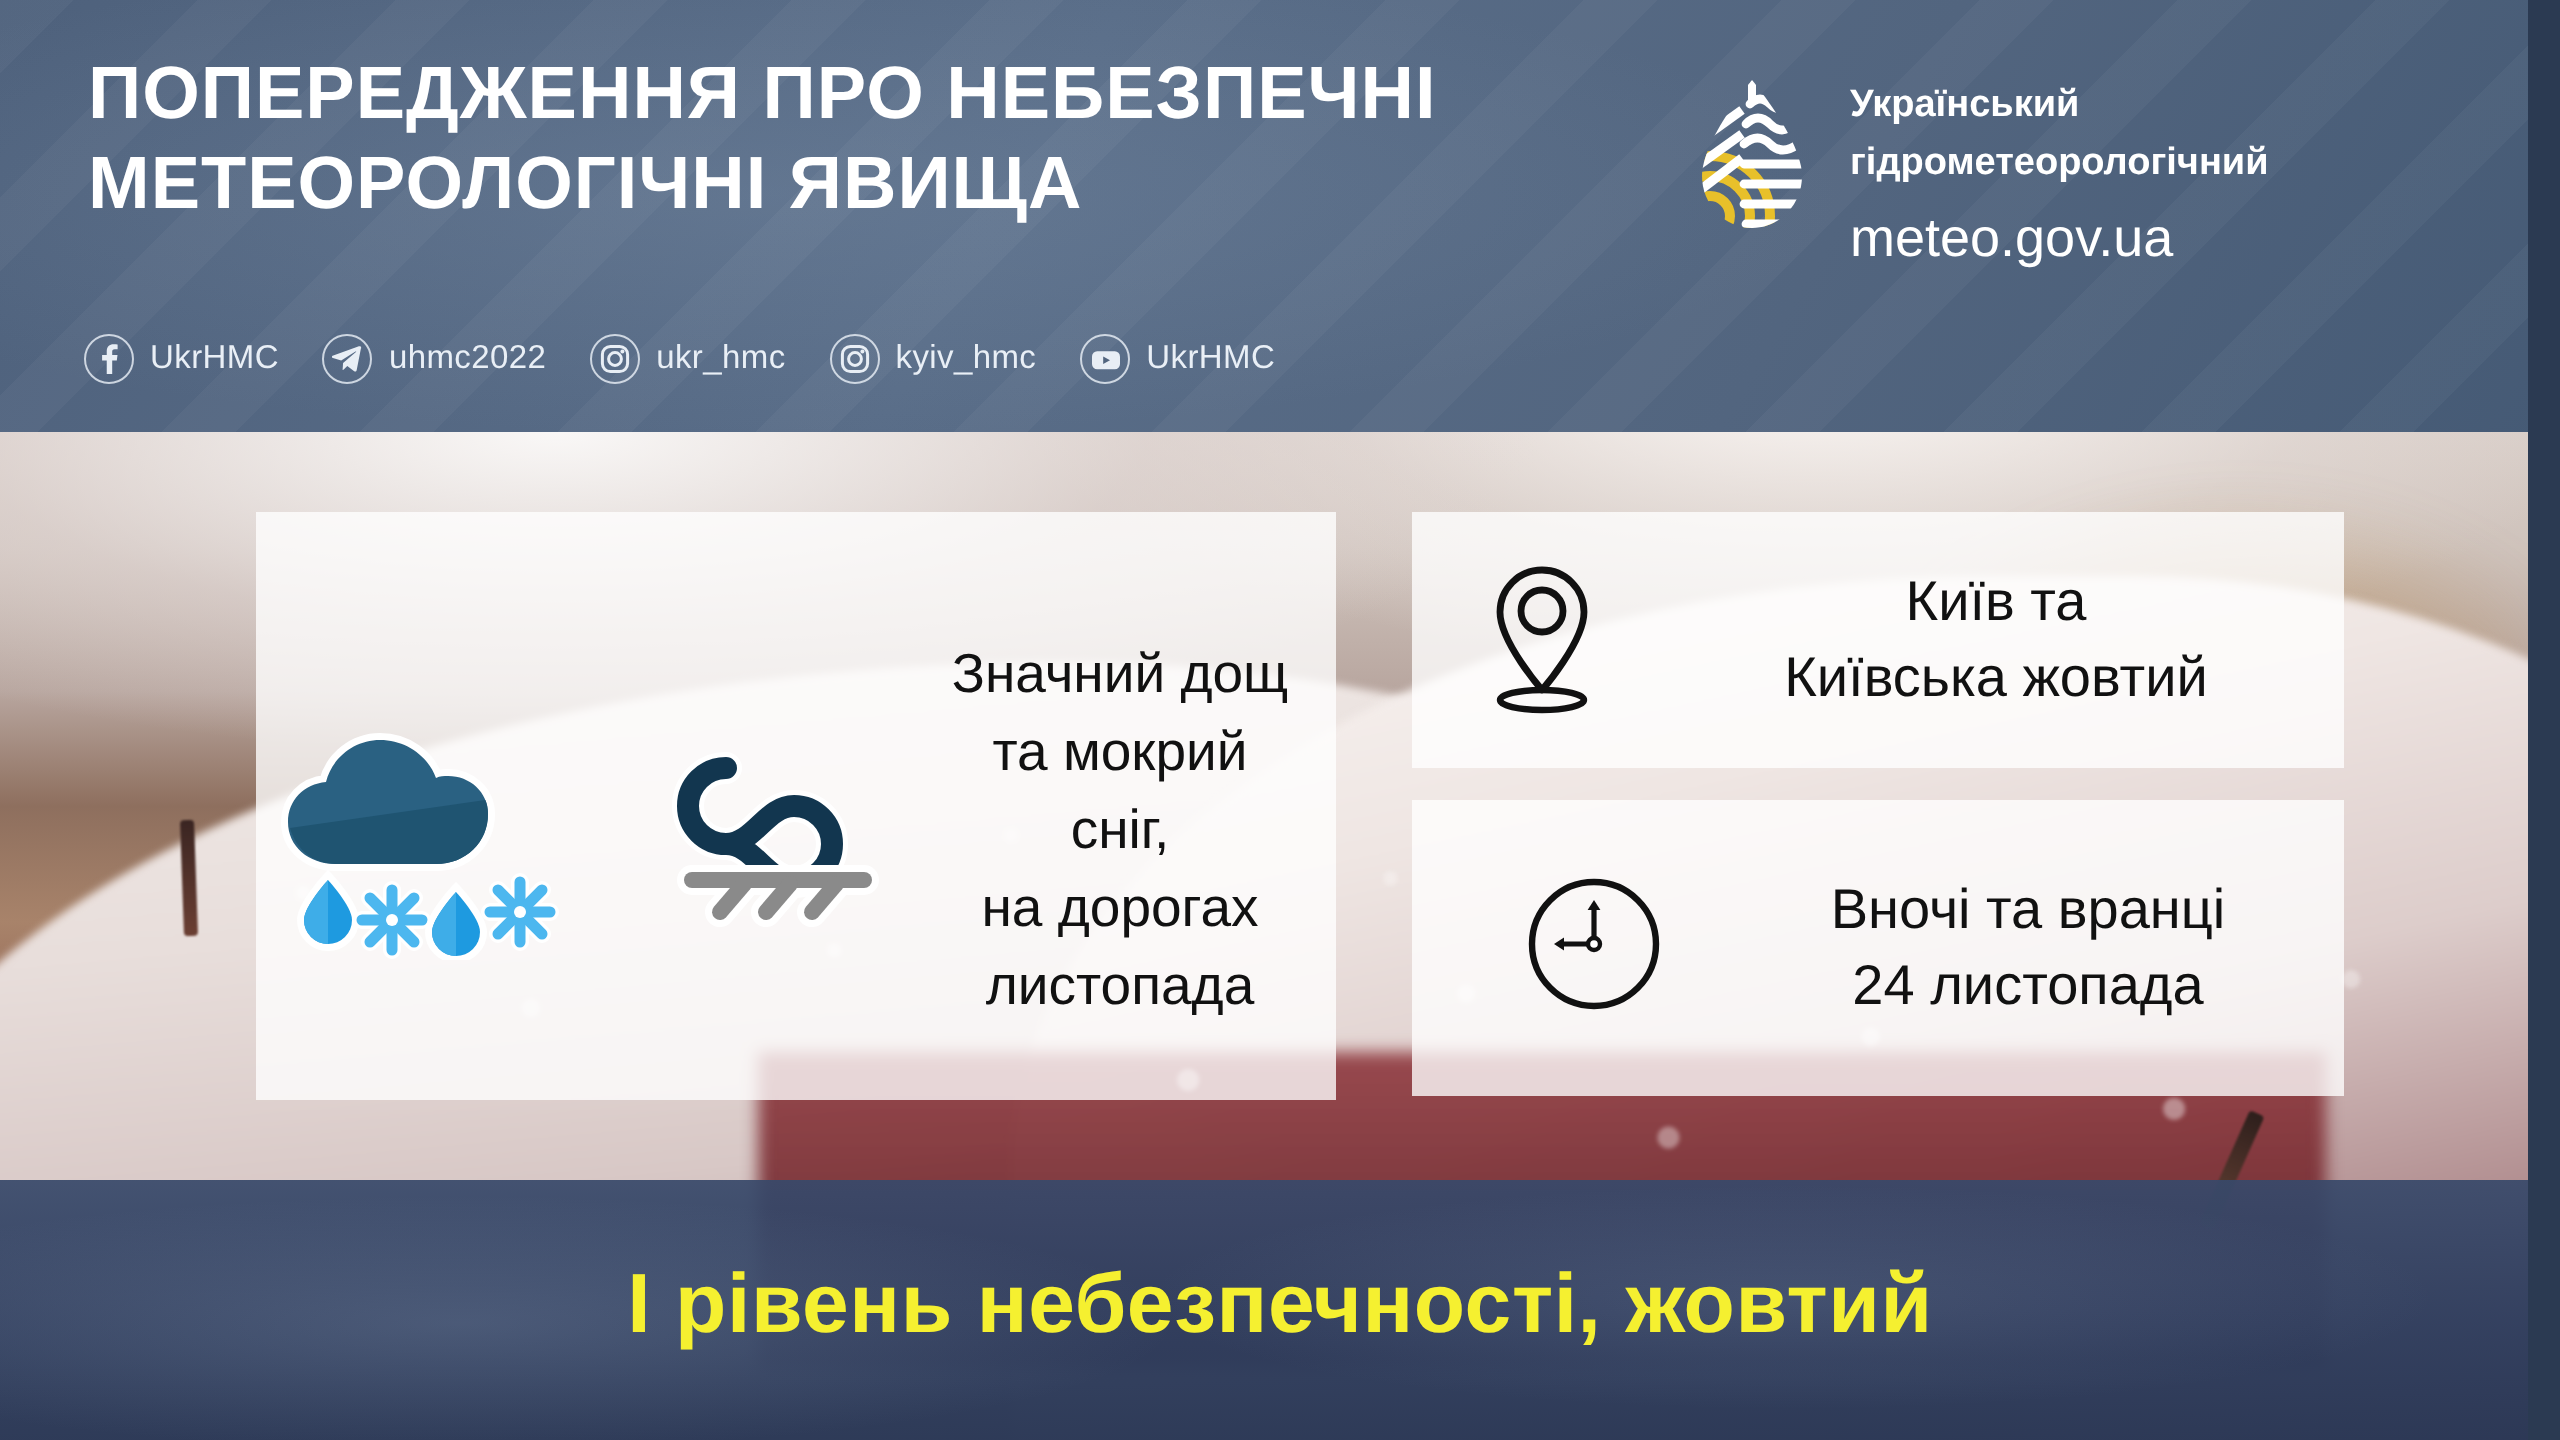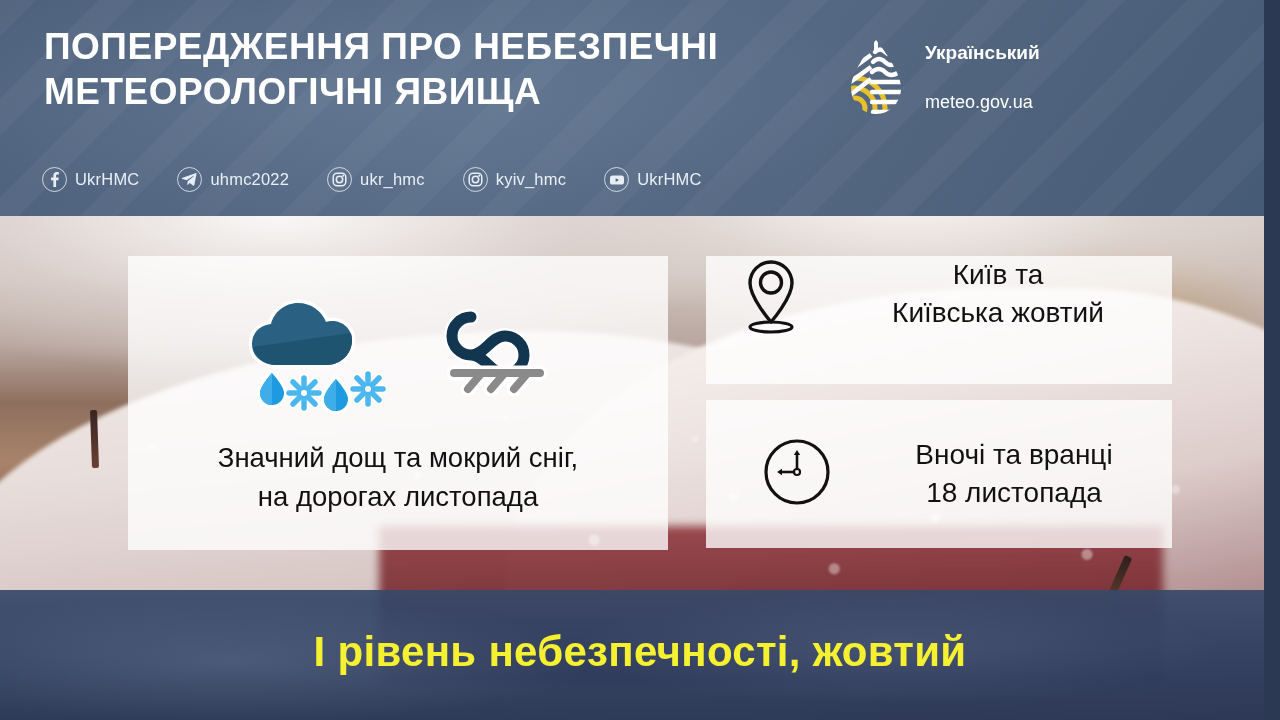--- a/index.html
+++ b/index.html
@@ -86,48 +86,48 @@
       radial-gradient(ellipse 60% 80% at 30% 45%, rgba(120,140,165,.35), rgba(120,140,165,0) 70%),
       linear-gradient(120deg,#4e617c 0%, #596d88 40%, #52657f 70%, #455a75 100%);
   }
   .hdr-title {
     position:absolute; left:44px; top:24px; width:780px;
     color:#fff; font-weight:bold; font-size:37px; line-height:45px;
     letter-spacing:.5px; text-transform:uppercase;
   }
   .hdr-title .l2 { display:block; }
 
-  .socials { position:absolute; left:42px; top:167px; display:flex; align-items:center; gap:16px; }
+  .socials { position:absolute; left:42px; top:167px; display:flex; align-items:center; gap:0; }
   .soc { display:flex; align-items:center; gap:8px; margin-right:22px; }
   .soc-ic {
     width:25px; height:25px; border-radius:50%; border:1.6px solid rgba(232,238,245,.82);
     display:flex; align-items:center; justify-content:center; color:#e8eef5; flex:none;
   }
   .soc-lb { color:#e9eff6; font-size:16.5px; letter-spacing:.2px; }
 
   
   .logo { position:absolute; left:845px; top:38px; display:flex; gap:18px; align-items:flex-start; }
   .logo-mark { width:62px; height:78px; flex:none; }
   .logo-txt { color:#fff; }
   .logo-txt .nm { font-size:19px; font-weight:bold; line-height:29px; }
-  .logo-txt .url { font-size:18px; font-weight:500; line-height:30px; margin-top:20px; }
+  .logo-txt .url { font-size:27px; font-weight:500; line-height:30px; margin-top:8px; }
 
   
   .panel { position:absolute; background:rgba(255,255,255,.78); }
 
   .panel-left { left:128px; top:256px; width:540px; height:294px;
-    display:flex; flex-direction:column; align-items:center; justify-content:flex-start; }
+    display:flex; flex-direction:row; align-items:center; justify-content:flex-start; }
   .icon-row { display:flex; align-items:center; justify-content:center; gap:46px; margin-top:30px; height:130px; }
   .left-caption {
     margin-top:22px; text-align:center; color:#111; font-size:27.5px; line-height:39px;
     font-weight:500; padding:0 22px;
   }
 
   .panel-place { left:706px; top:256px; width:466px; height:128px;
-    display:flex; align-items:flex-start; gap:22px; padding-left:34px; }
+    display:flex; align-items:center; gap:22px; padding-left:34px; }
   .panel-time  { left:706px; top:400px; width:466px; height:148px;
     display:flex; align-items:center; gap:24px; padding-left:56px; }
   .rt-text { color:#111; font-size:28px; line-height:38px; font-weight:500; text-align:center; flex:1; }
 
   
   .bottom {
     position:absolute; left:0; top:590px; width:1280px; height:130px;
     background:
       radial-gradient(ellipse 40% 70% at 18% 55%, rgba(150,170,195,.22), rgba(150,170,195,0) 70%),
       radial-gradient(ellipse 35% 60% at 70% 45%, rgba(140,160,190,.18), rgba(140,160,190,0) 72%),
@@ -251,20 +251,21 @@
             </g>
 
             <g stroke="#ffffff" stroke-width="4" fill="none">
               <path d="M31 2v10"></path>
             </g>
           </g>
         </svg>
       </span>
       <span class="logo-txt">
         <span class="nm" style="display:block">Український</span>
+        <span class="nm" style="display:block">гідрометеорологічний</span>
         <span class="url" style="display:block">meteo.gov.ua</span>
       </span>
     </div>
   </div>
 
   <div class="panel panel-left">
     <div class="icon-row">
 
       <span>
         <svg width="152" height="128" viewBox="0 0 152 128">
@@ -372,21 +373,21 @@
         <circle cx="35" cy="35" r="31" fill="none" stroke="#111" stroke-width="3.2"></circle>
         <line x1="35" y1="35" x2="35" y2="16" stroke="#111" stroke-width="2.6"></line>
         <path d="M35 13l-3.2 5h6.4z" fill="#111"></path>
         <line x1="35" y1="35" x2="18" y2="35" stroke="#111" stroke-width="2.6"></line>
         <path d="M15 35l5-3.2v6.4z" fill="#111"></path>
         <circle cx="35" cy="35" r="3" fill="#fff" stroke="#111" stroke-width="2.2"></circle>
       </svg>
     </span>
     <span class="rt-text">
       <span>Вночі та вранці</span><br>
-      <span>18 листопада</span>
+      <span>24 листопада</span>
     </span>
   </div>
 
   <div class="bottom">
     <div class="bottom-txt">І рівень небезпечності, жовтий</div>
   </div>
 
 </div>
 
 </body></html>

